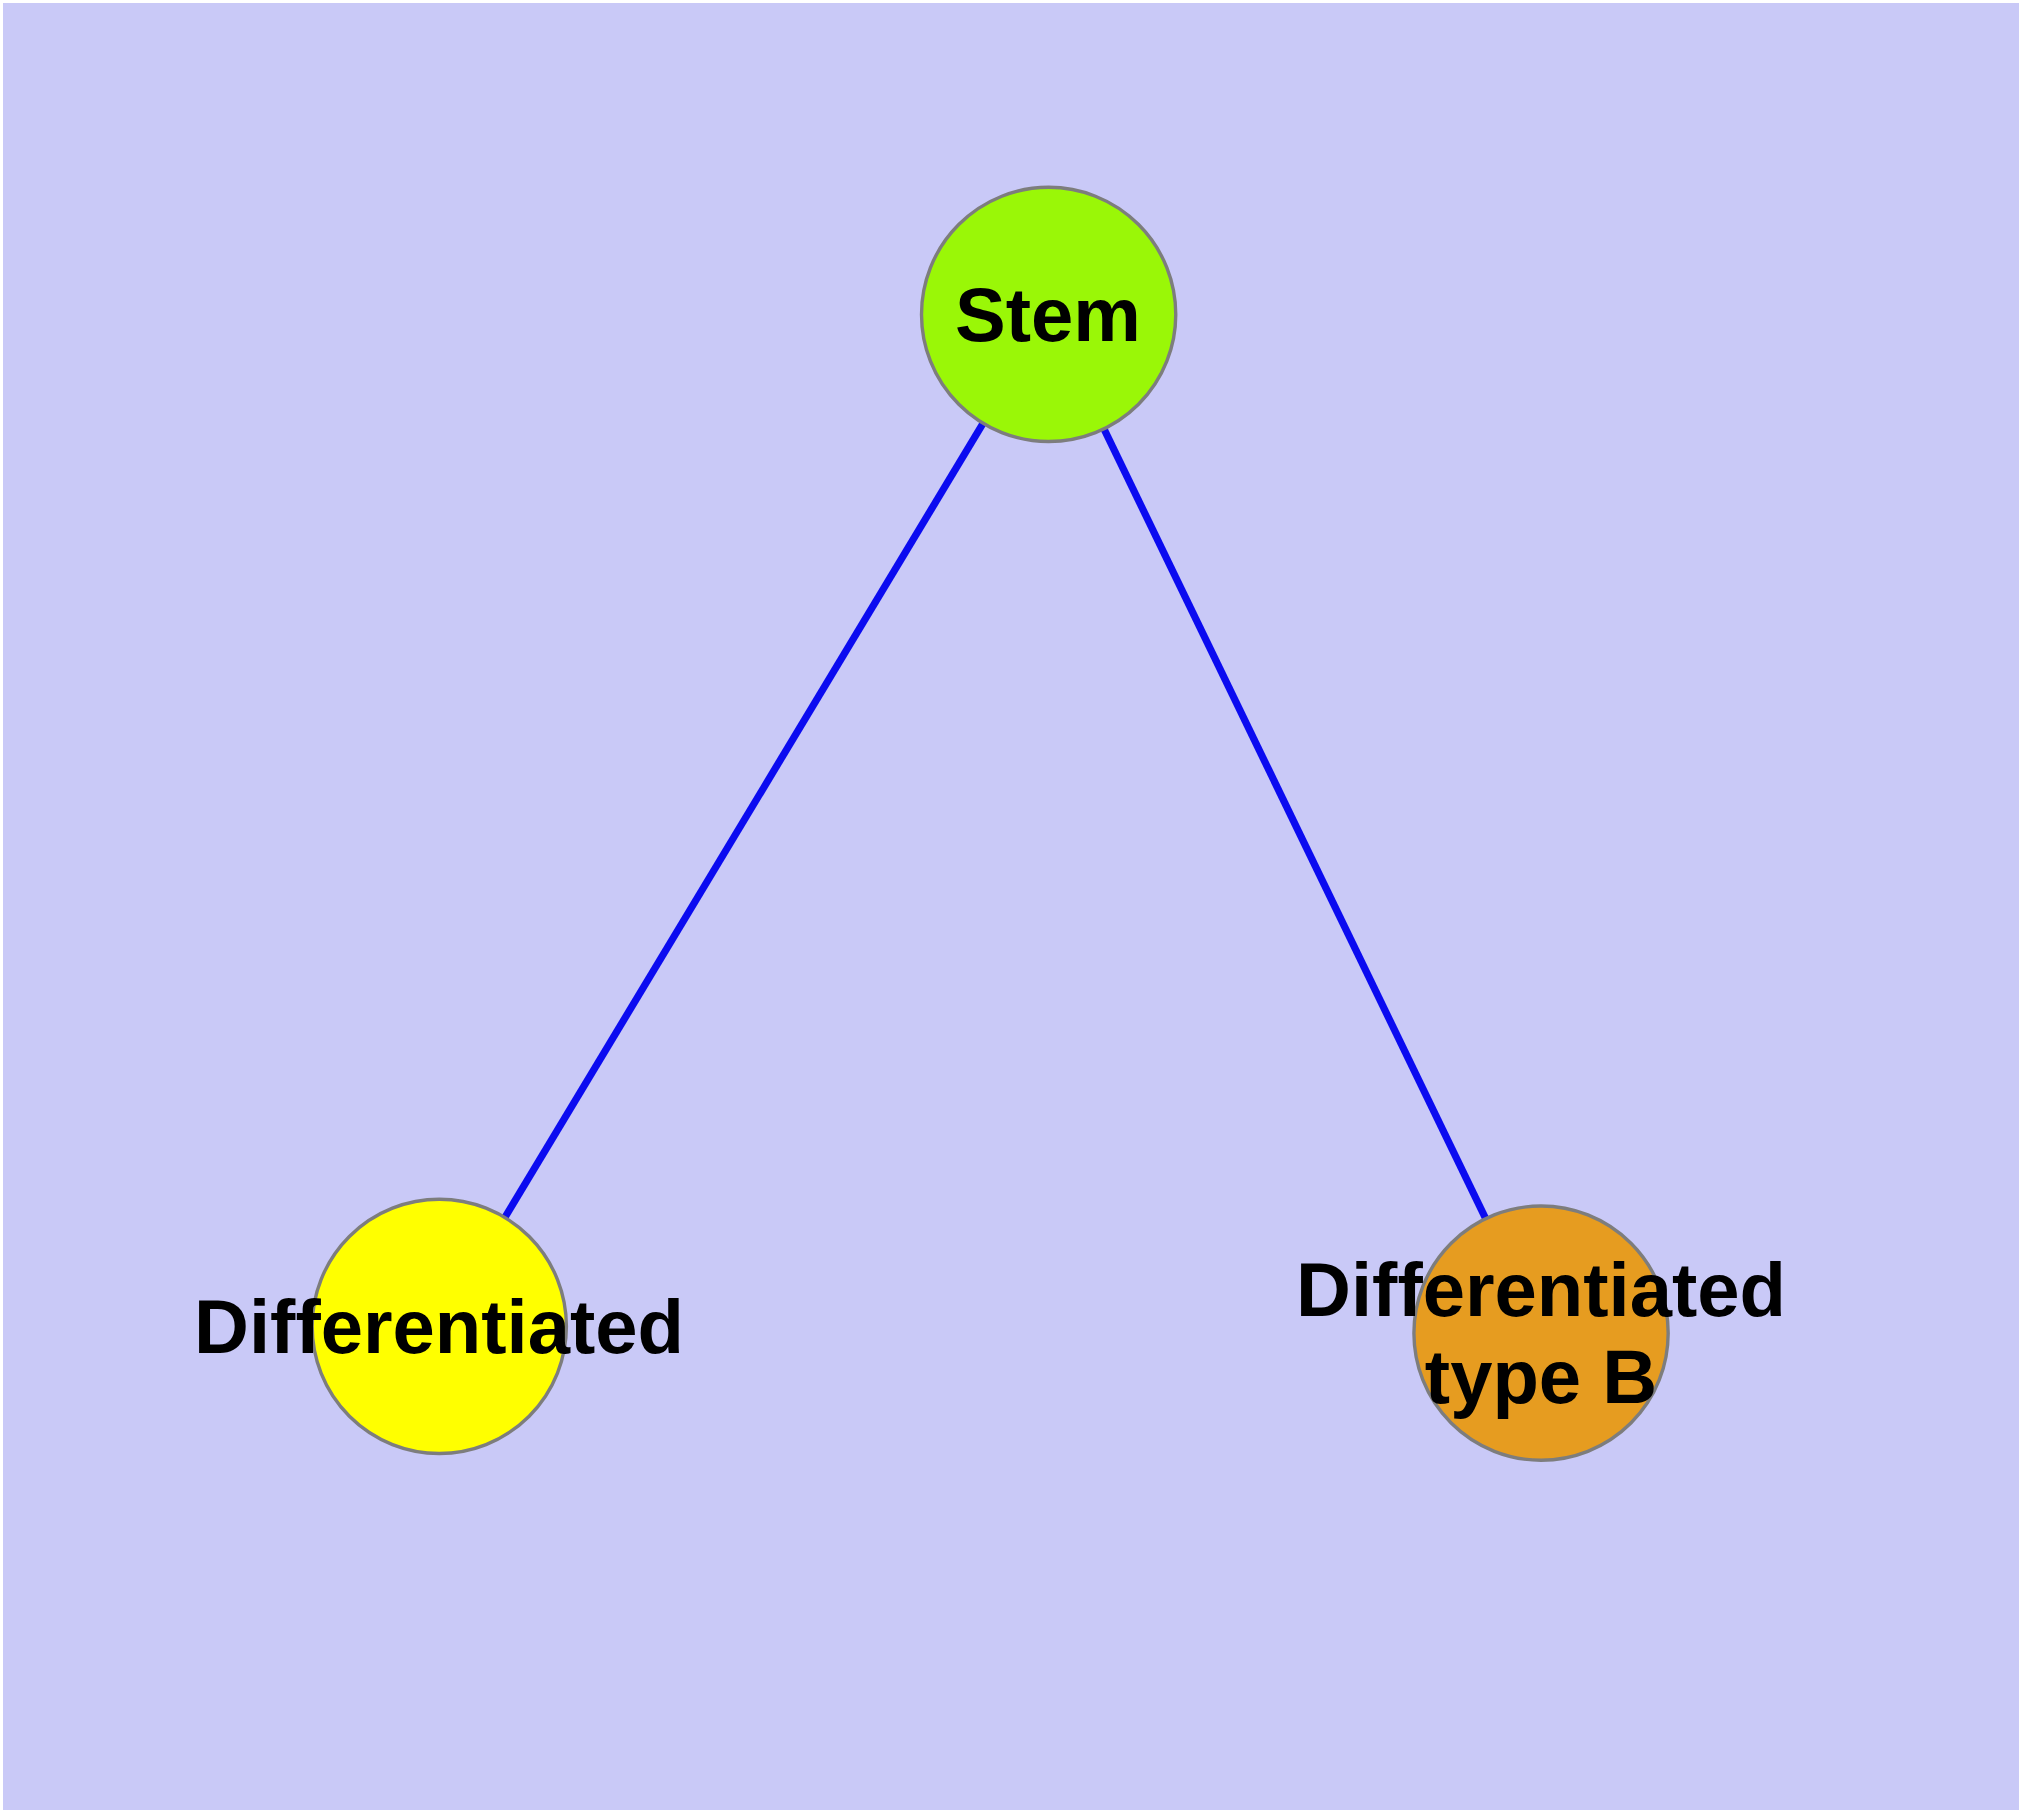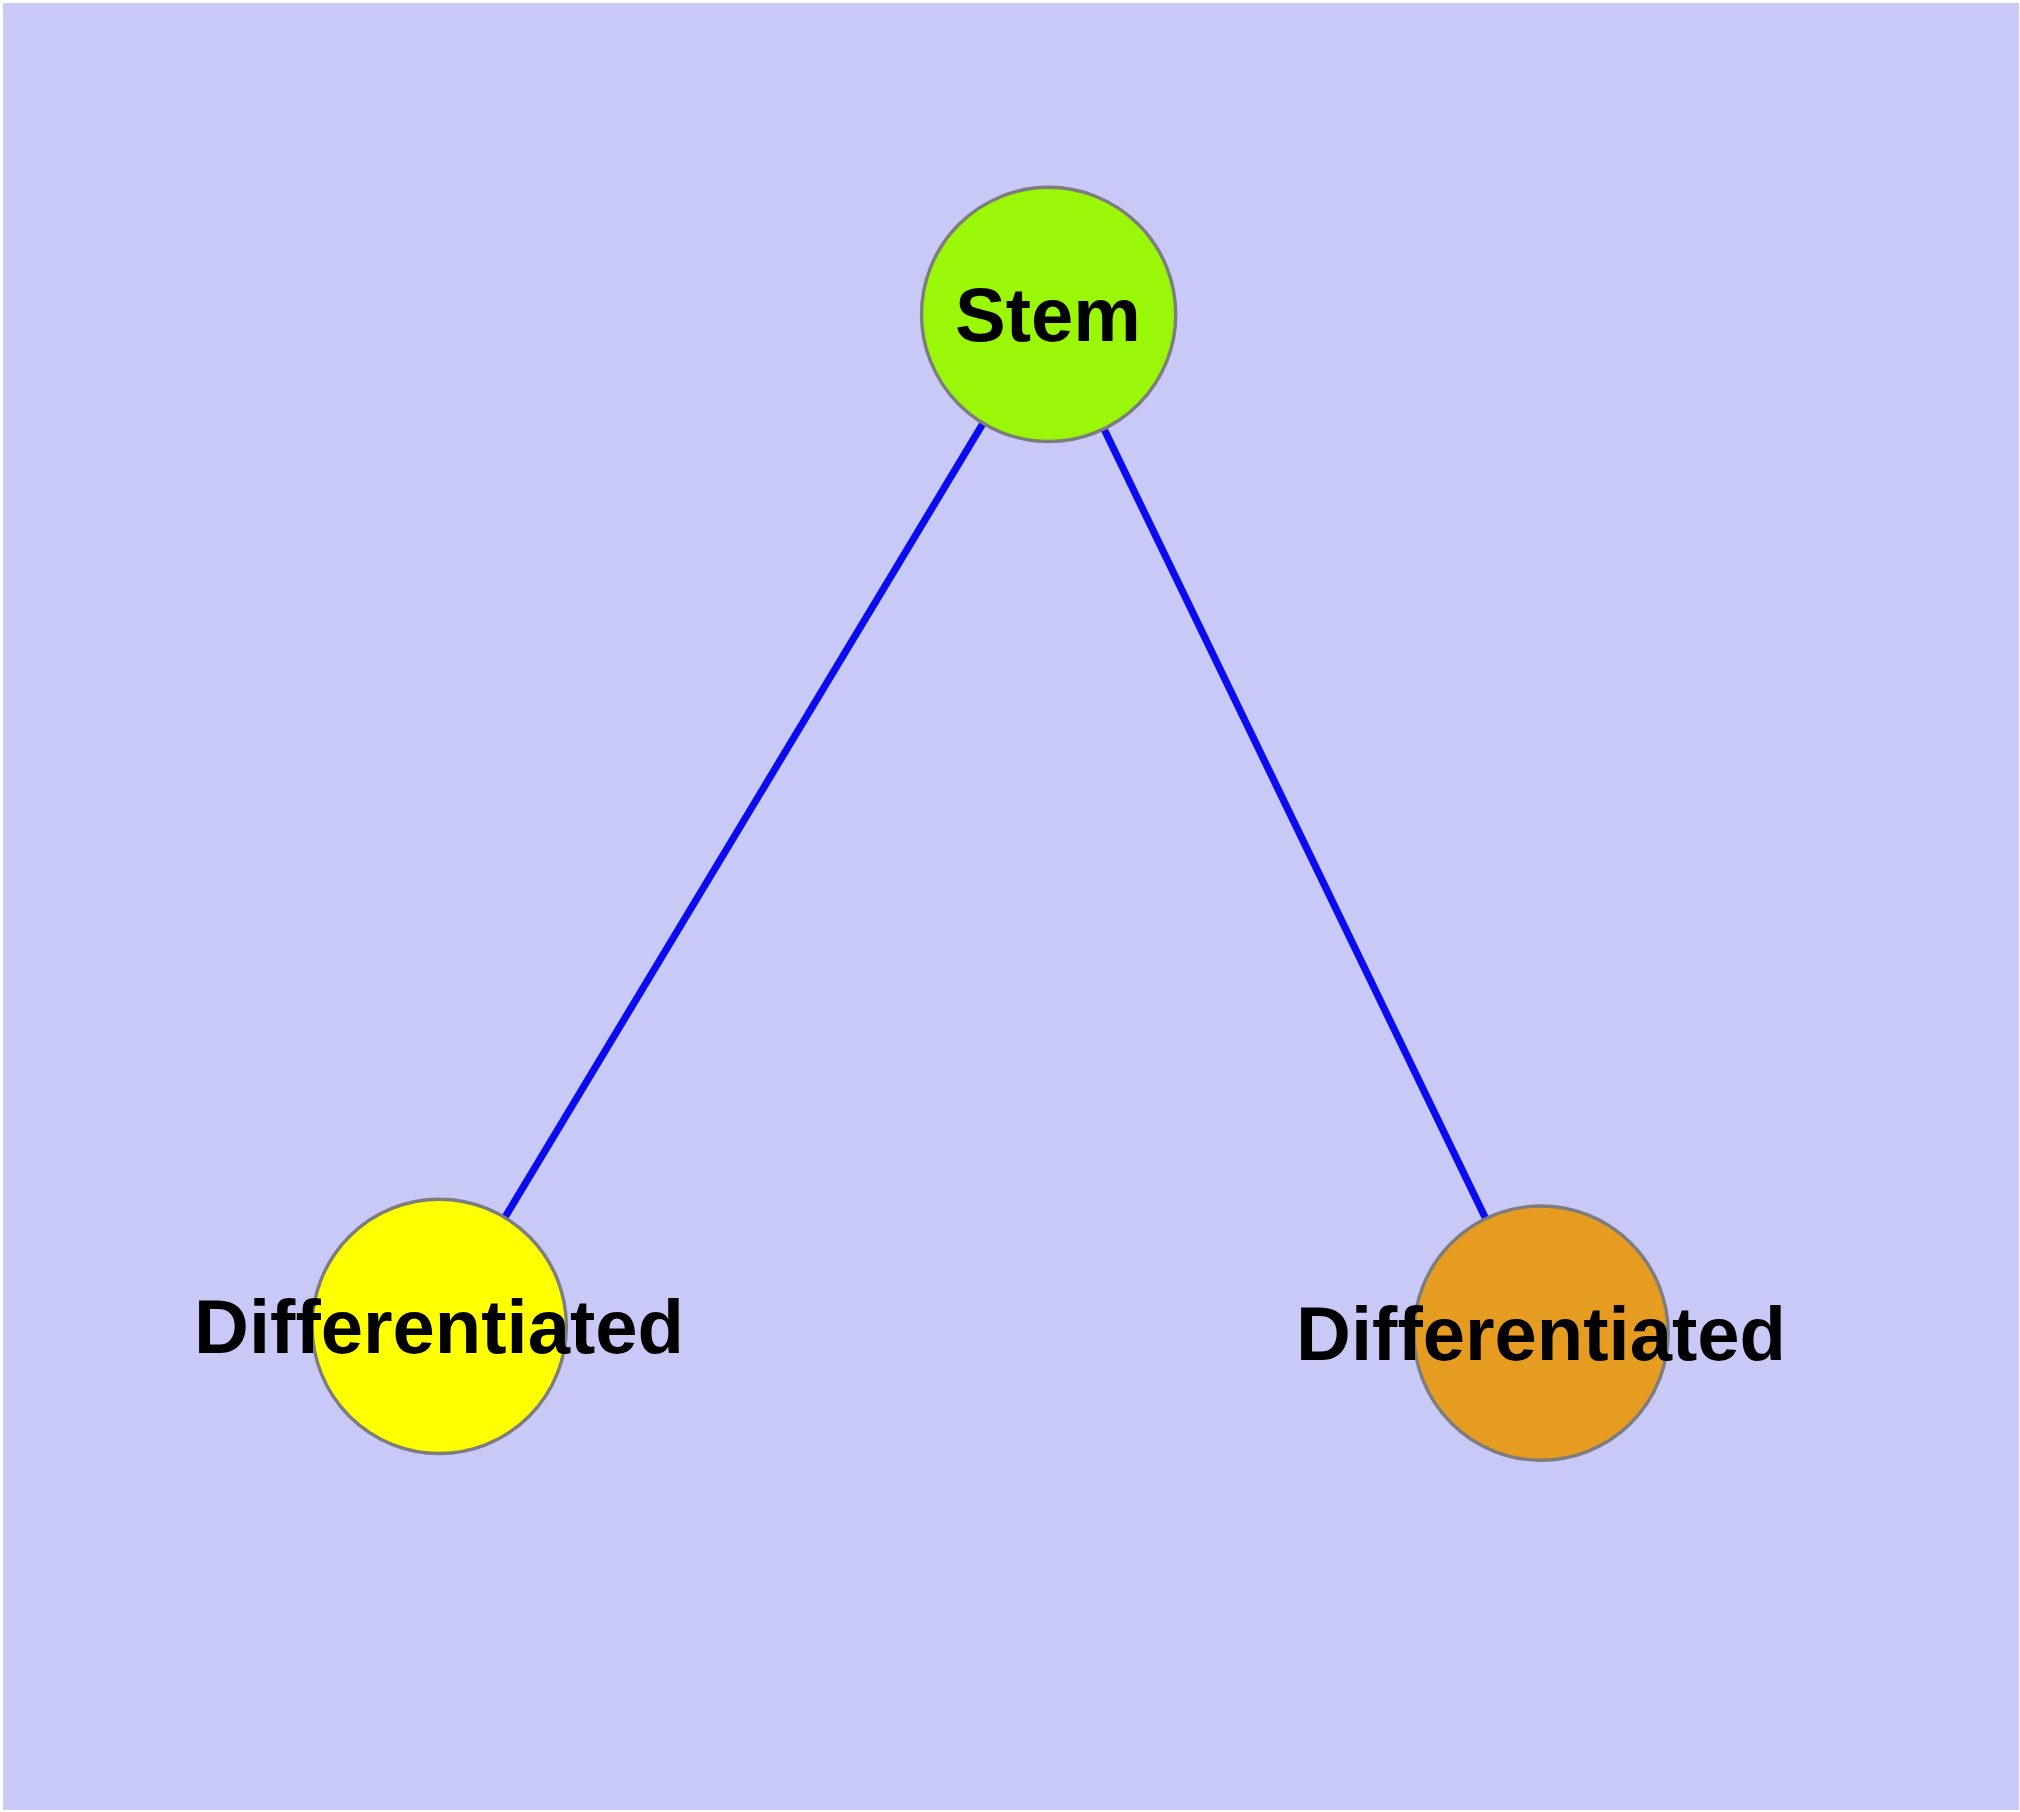--- a/index.html
+++ b/index.html
@@ -68,16 +68,17 @@
   </svg>
   <div class="labels-layer">
       <div class="node-label" style="left: 1048px; top: 314px; color: rgb(0, 0, 0);">
         <div>Stem</div>
       </div>
       <div class="node-label" style="left: 439px; top: 1326px; color: rgb(0, 0, 0);">
         <div>Differentiated</div>
       </div>
       <div class="node-label" style="left: 1541px; top: 1333px; color: rgb(0, 0, 0);">
         <div>Differentiated</div>
+        <div>type B</div>
       </div>
     </div>
 </div>
 
 
 </body></html>

